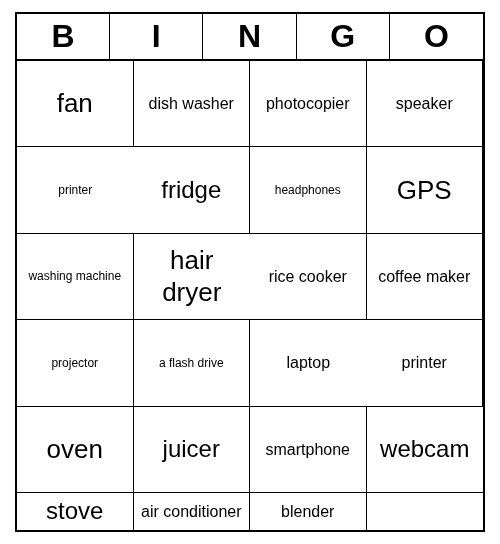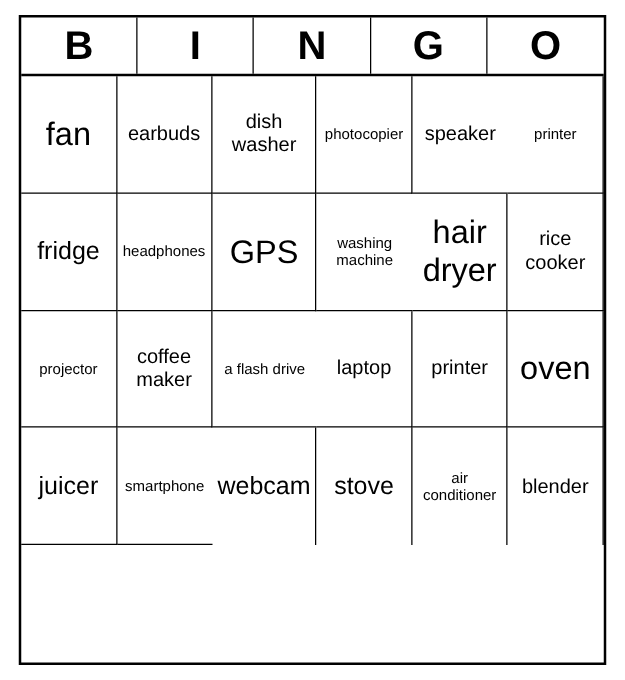--- a/index.html
+++ b/index.html
@@ -29,21 +29,21 @@
       font-size: 32px;
       font-weight: bold;
       padding: 4px 0;
       border-right: 1px solid #000;
     }
     .bingo-header-cell:last-child {
       border-right: none;
     }
     .bingo-grid {
       display: grid;
-      grid-template-columns: repeat(6, 1fr);
+      grid-template-columns: repeat(4, 1fr);
       grid-template-rows: repeat(5, 1fr);
       flex: 1;
     }
     .bingo-cell {
       border-right: 1px solid #000;
       border-bottom: 1px solid #000;
       display: flex;
       align-items: center;
       justify-content: center;
       text-align: center;
@@ -51,51 +51,50 @@
       line-height: 1.2;
     }
     .bingo-cell:nth-child(5n) {
       border-right: none;
       text-align: center;
     }
     .bingo-cell:nth-child(n+21) {
       border-bottom: none;
     }
     .size-xl { font-size: 26px; font-weight: normal; }
-    .size-lg { font-size: 20px; }
+    .size-lg { font-size: 24px; }
     .size-md { font-size: 16px; }
     .size-sm { font-size: 12px; }
-    .size-xs { font-size: 12px; text-align: center; }
+    .size-xs { font-size: 16px; text-align: center; }
   </style>
 </head>
 <body>
 
 <div class="bingo-card">
   <div class="bingo-header">
   <div class="bingo-header-cell">B</div>
       <div class="bingo-header-cell">I</div>
       <div class="bingo-header-cell">N</div>
       <div class="bingo-header-cell">G</div>
       <div class="bingo-header-cell">O</div>
     </div>
   <div class="bingo-grid">
   <div class="bingo-cell size-xl">fan</div>
-      <div class="bingo-cell size-md">earbuds</div>
       <div class="bingo-cell size-md">dish washer</div>
       <div class="bingo-cell size-xs">photocopier</div>
       <div class="bingo-cell size-md">speaker</div>
       <div class="bingo-cell size-sm">printer</div>
       <div class="bingo-cell size-lg">fridge</div>
       <div class="bingo-cell size-sm">headphones</div>
       <div class="bingo-cell size-xl">GPS</div>
       <div class="bingo-cell size-sm">washing machine</div>
       <div class="bingo-cell size-xl">hair dryer</div>
       <div class="bingo-cell size-md">rice cooker</div>
+      <div class="bingo-cell size-md">coffee maker</div>
       <div class="bingo-cell size-sm">projector</div>
-      <div class="bingo-cell size-md">coffee maker</div>
       <div class="bingo-cell size-sm">a flash drive</div>
       <div class="bingo-cell size-md">laptop</div>
       <div class="bingo-cell size-md">printer</div>
       <div class="bingo-cell size-xl">oven</div>
       <div class="bingo-cell size-lg">juicer</div>
       <div class="bingo-cell size-xs">smartphone</div>
       <div class="bingo-cell size-lg">webcam</div>
       <div class="bingo-cell size-lg">stove</div>
       <div class="bingo-cell size-xs">air conditioner</div>
       <div class="bingo-cell size-md">blender</div>

